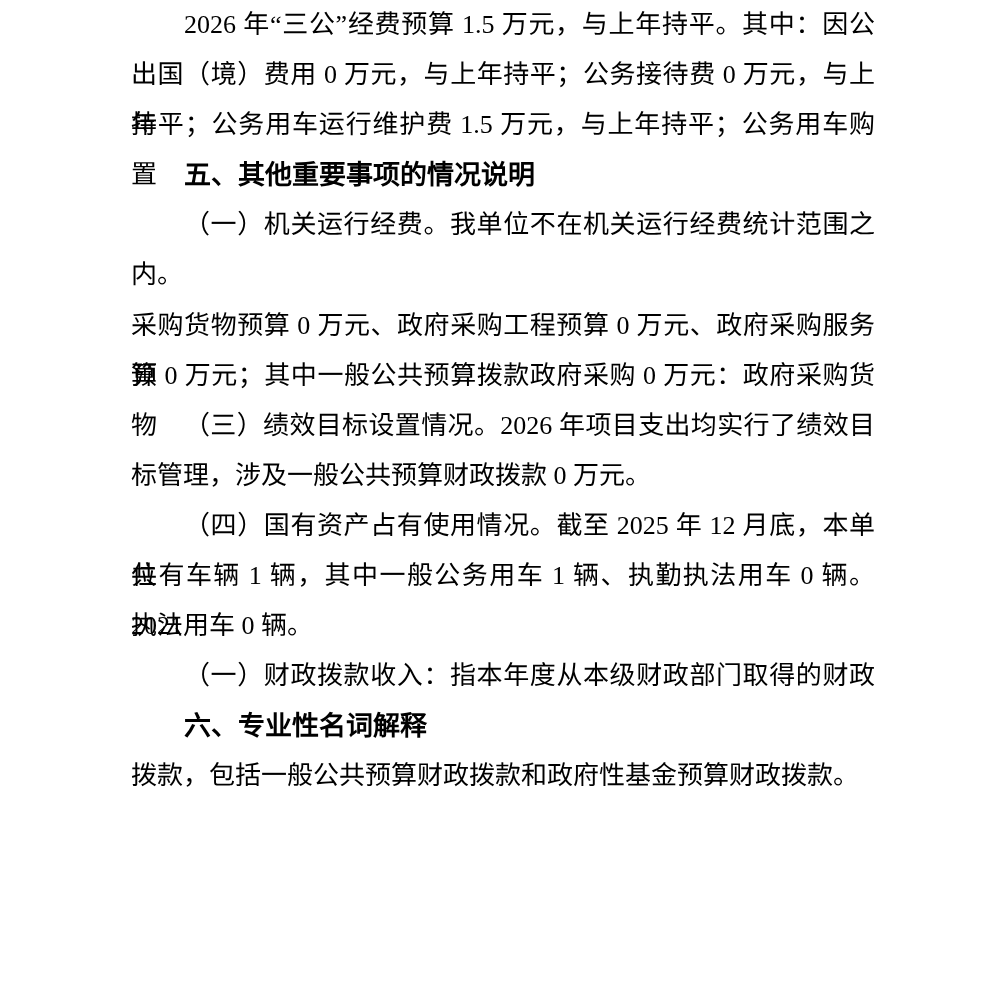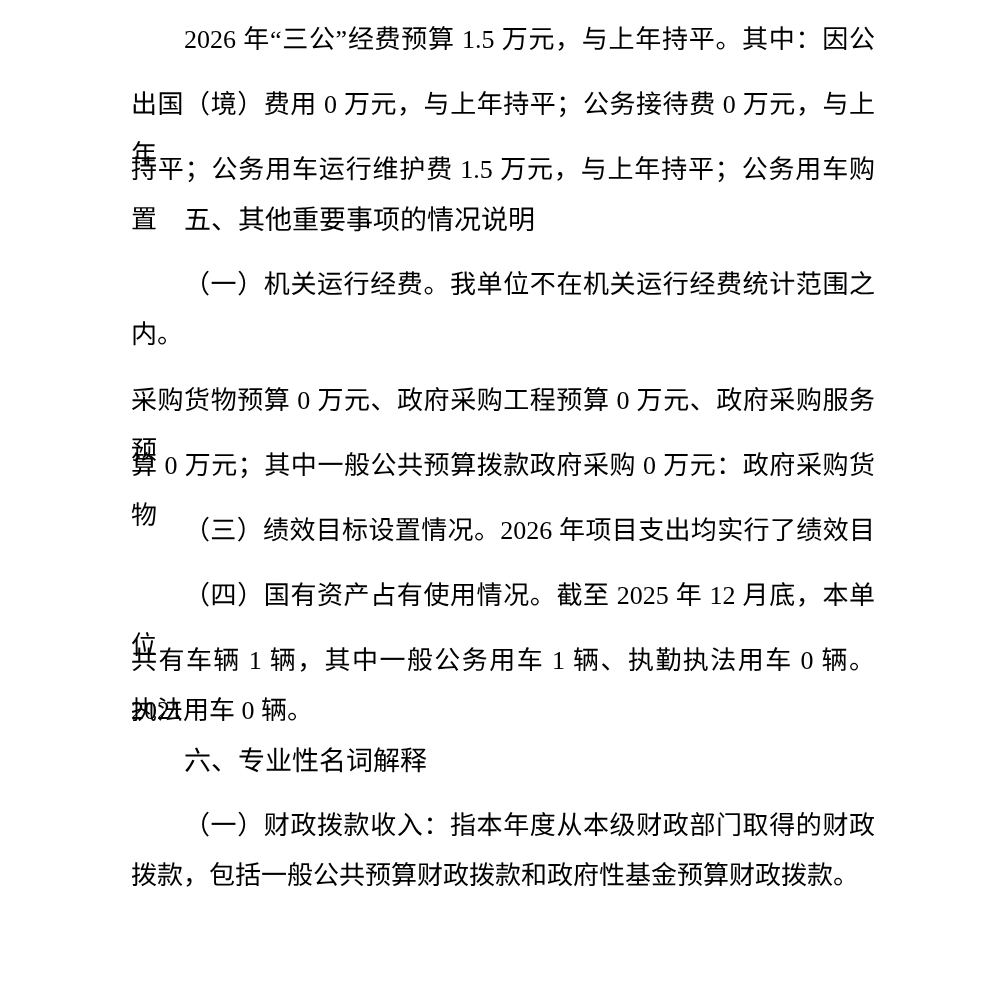--- a/index.html
+++ b/index.html
@@ -27,49 +27,49 @@
     font-family: "Liberation Serif", "DejaVu Serif", serif;
     white-space: nowrap;
     color: #000000;
   }
   
   .just {
     white-space: normal;
     text-align: justify;
     text-align-last: justify;
     text-justify: inter-character;
-    margin-top: 15px;
   }
   
   .ind {
     padding-left: 53px;
   }
   .ind.just {
     padding-left: 0;
     text-indent: 53px;
   }
   
   .hd {
     font-family: "Liberation Sans", "DejaVu Sans", sans-serif;
-    font-weight: normal;
+    font-weight: bold;
     font-size: 27px;
   }
 </style>
 </head>
 <body>
 
 <div class="page">
   <div class="ln ind just">2026 年“三公”经费预算 1.5 万元，与上年持平。其中：因公</div>
   <div class="ln just">出国（境）费用 0 万元，与上年持平；公务接待费 0 万元，与上年</div>
   <div class="ln just">持平；公务用车运行维护费 1.5 万元，与上年持平；公务用车购置</div>
   <div class="ln ind hd">五、其他重要事项的情况说明</div>
   <div class="ln ind just">（一）机关运行经费。我单位不在机关运行经费统计范围之</div>
   <div class="ln">内。</div>
   <div class="ln just">采购货物预算 0 万元、政府采购工程预算 0 万元、政府采购服务预</div>
   <div class="ln just">算 0 万元；其中一般公共预算拨款政府采购 0 万元：政府采购货物</div>
   <div class="ln ind just">（三）绩效目标设置情况。2026 年项目支出均实行了绩效目</div>
+  <div class="ln">标管理，涉及一般公共预算财政拨款 0 万元。</div>
   <div class="ln ind just">（四）国有资产占有使用情况。截至 2025 年 12 月底，本单位</div>
   <div class="ln just">共有车辆 1 辆，其中一般公务用车 1 辆、执勤执法用车 0 辆。2021</div>
   <div class="ln">执法用车 0 辆。</div>
+  <div class="ln ind just">（一）财政拨款收入：指本年度从本级财政部门取得的财政</div>
   <div class="ln ind hd">六、专业性名词解释</div>
-  <div class="ln ind just">（一）财政拨款收入：指本年度从本级财政部门取得的财政</div>
   <div class="ln">拨款，包括一般公共预算财政拨款和政府性基金预算财政拨款。</div>
 </div>
 
 </body></html>

